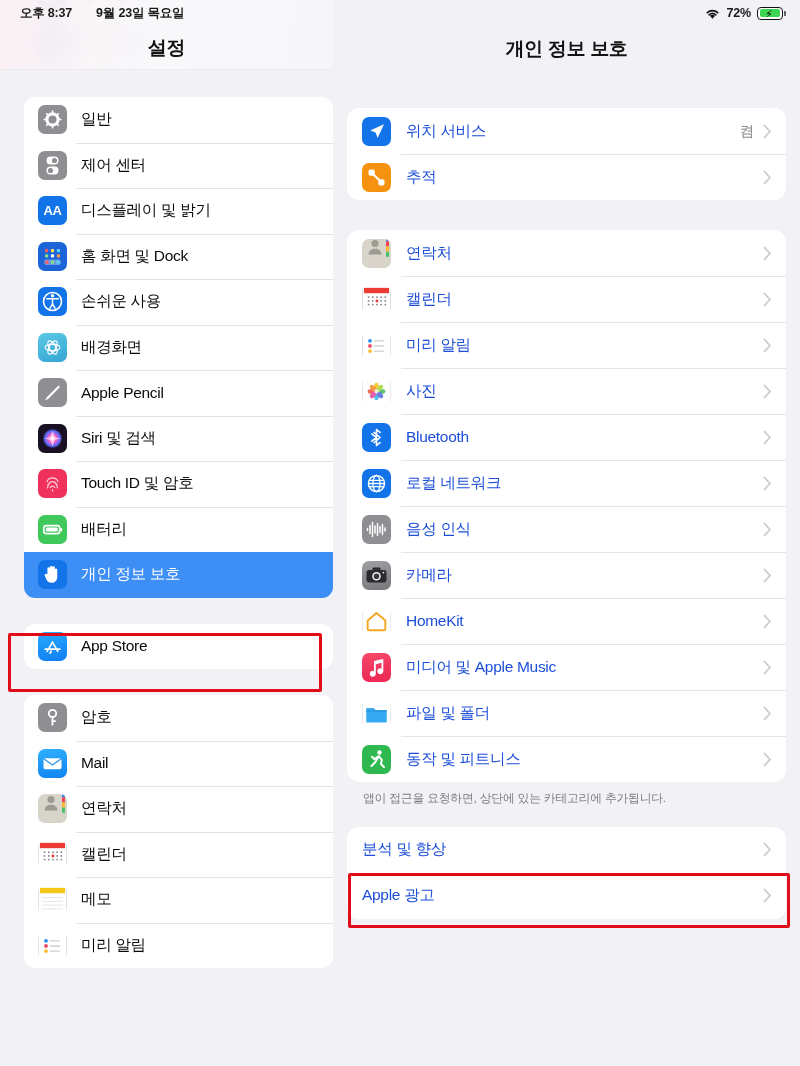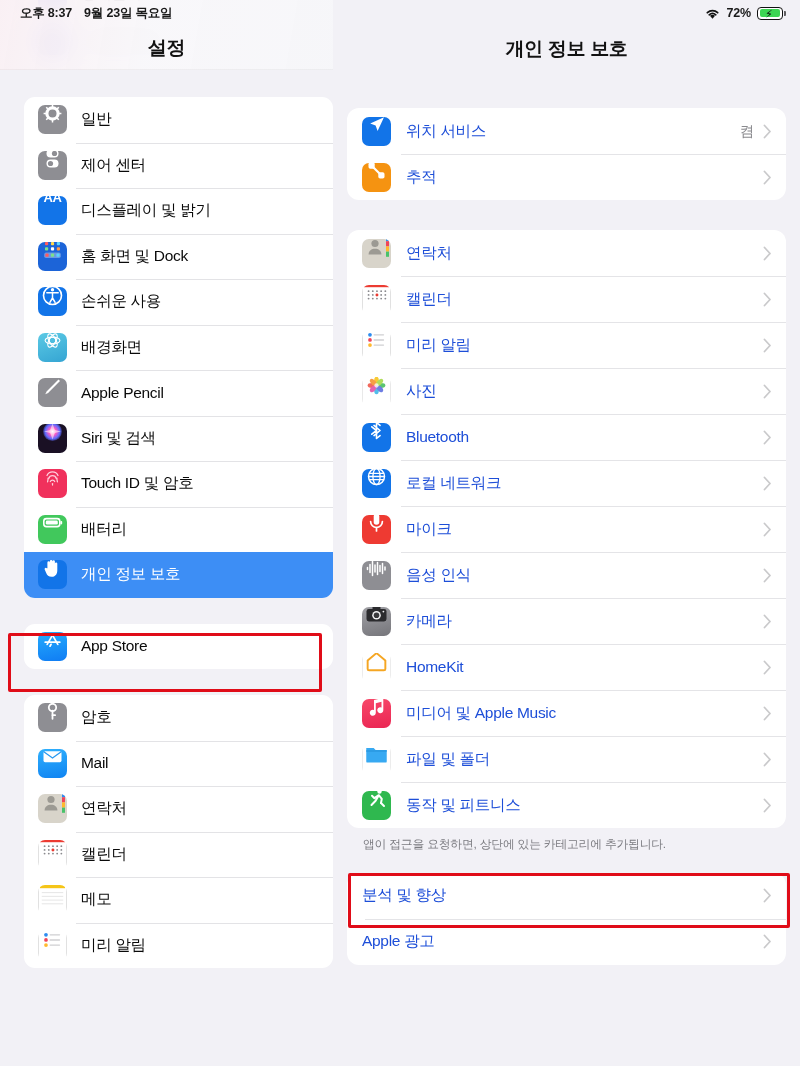--- a/index.html
+++ b/index.html
@@ -12,21 +12,21 @@
   }
   .screen { position: relative; width: 800px; height: 1066px; background: #f2f1f6; }
 
   
   .statusbar {
     position: absolute; top: 0; left: 0; width: 800px; height: 26px;
     display: flex; align-items: center; justify-content: space-between;
     padding: 0 14px 0 20px; z-index: 40;
     font-size: 12.5px; font-weight: bold; color: #1a1a1a; letter-spacing: -0.2px;
   }
-  .status-left { display: flex; align-items: baseline; gap: 12px; }
+  .status-left { display: flex; align-items: baseline; gap: 24px; }
   .status-right { display: flex; align-items: center; gap: 6px; }
   .wifi-icon { width: 17px; height: 13px; display: block; }
   .battery { display: flex; align-items: center; gap: 1px; }
   .battery-body {
     width: 26px; height: 13px; border: 1.5px solid #111; border-radius: 4px;
     padding: 1.5px; position: relative; background: #fff;
   }
   .battery-fill {
     position: absolute; left: 1.5px; top: 1.5px; bottom: 1.5px; width: 20px;
     background: #3cd653; border-radius: 2px;
@@ -104,21 +104,21 @@
   
   .annot {
     position: absolute; border: 3px solid #e00c18; border-radius: 2px;
     pointer-events: none; z-index: 35;
   }
   #annot-sidebar { left: 8px; top: 633px; width: 314px; height: 59px; }
   #annot-analytics { left: 348px; top: 873px; width: 442px; height: 55px; }
 
   
   .ic-svg { width: 29px; height: 29px; display: block; }
-  .sq { width: 29px; height: 42px; border-radius: 7px; display:flex; align-items:flex-start; justify-content:center; }
+  .sq { width: 29px; height: 42px; border-radius: 7px; display:flex; align-items:center; justify-content:center; }
 </style>
 </head>
 <body>
 
 <div class="screen">
 
   <div class="statusbar">
     <div class="status-left">
       <span>오후 8:37</span>
       <span>9월 23일 목요일</span>
@@ -630,35 +630,20 @@
               <path d="M7 11.4h15M7 17.6h15M6.5 14.5h16" stroke="#fff" stroke-width="1.3" fill="none"></path>
             </svg>
           </span>
         </span>
         <span class="d-label">로컬 네트워크</span>
         <svg class="chev" viewBox="0 0 9 15">
             <path d="M1.5 1.5 L7 7.5 L1.5 13.5" fill="none" stroke="#8a8a8e" stroke-width="1.8" stroke-linecap="round" stroke-linejoin="round"></path>
           </svg>
       </div>
 
-      <div class="d-row">
-        <span class="row-icon">
-          <span class="sq" style="background:#ee3a32;">
-            <svg class="ic-svg" viewBox="0 0 29 29">
-              <rect x="11.7" y="5.8" width="5.6" height="11" rx="2.8" fill="#fff"></rect>
-              <path d="M8.6 13.6a5.9 5.9 0 0 0 11.8 0" fill="none" stroke="#fff" stroke-width="1.7" stroke-linecap="round"></path>
-              <path d="M14.5 19.5v3.4" stroke="#fff" stroke-width="1.7" stroke-linecap="round"></path>
-            </svg>
-          </span>
-        </span>
-        <span class="d-label">마이크</span>
-        <svg class="chev" viewBox="0 0 9 15">
-            <path d="M1.5 1.5 L7 7.5 L1.5 13.5" fill="none" stroke="#8a8a8e" stroke-width="1.8" stroke-linecap="round" stroke-linejoin="round"></path>
-          </svg>
-      </div>
 
       <div class="d-row">
         <span class="row-icon">
           <span class="sq" style="background:#8e8e93;">
             <svg class="ic-svg" viewBox="0 0 29 29">
               <g stroke="#fff" stroke-width="1.5" stroke-linecap="round">
                 <path d="M5.5 13.5v2M8 10.5v8M10.5 7.5v14M13 11v7M15.5 8.5v12M18 11.5v6M20.5 9.5v10M23 13v3"></path>
               </g>
             </svg>
           </span>

